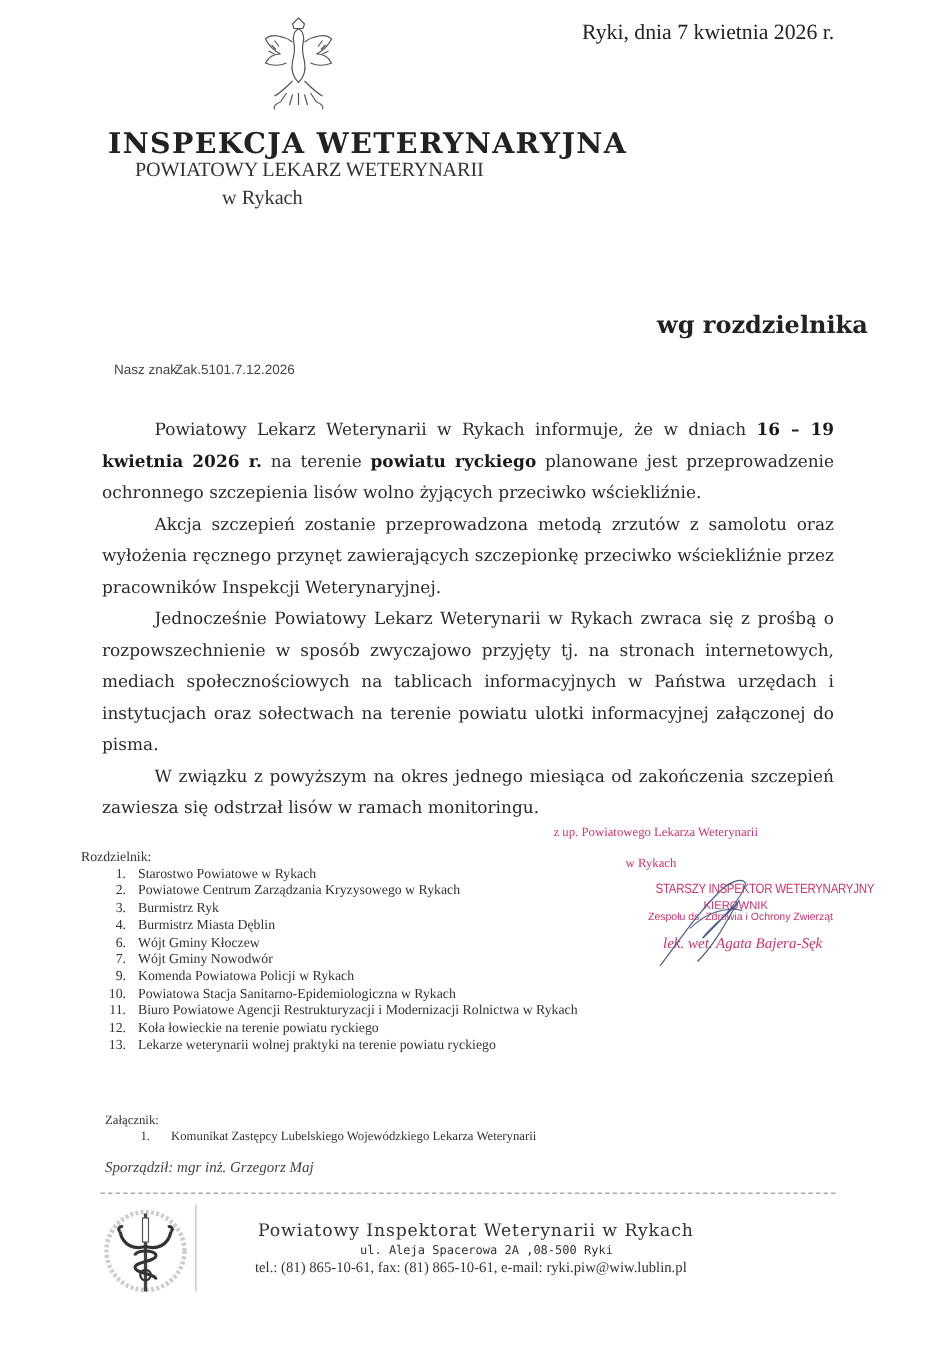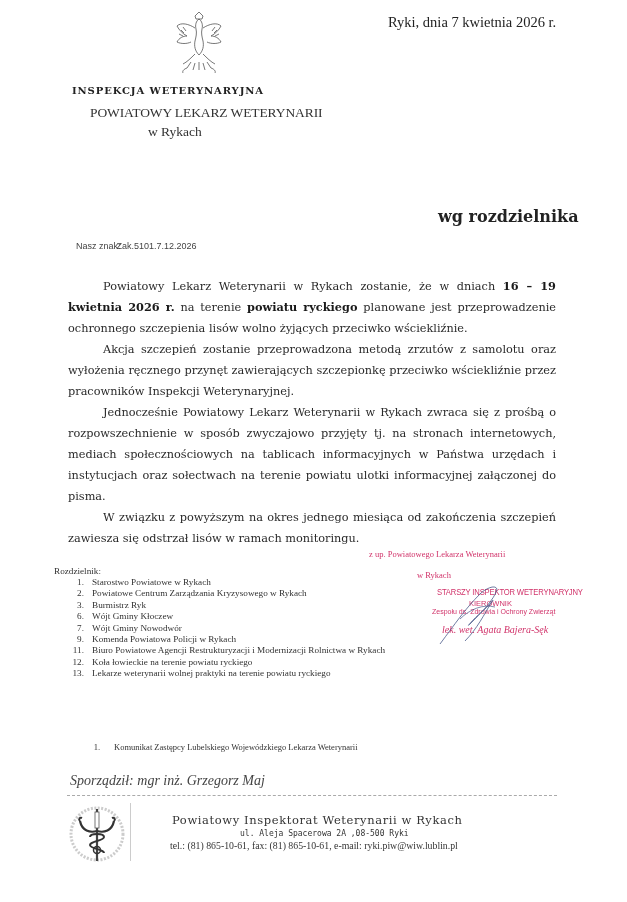--- a/index.html
+++ b/index.html
@@ -3,21 +3,21 @@
 <meta charset="utf-8">
 <style>
   * { margin: 0; padding: 0; box-sizing: border-box; }
   html, body { width: 627px; height: 902px; background: #ffffff; overflow: hidden; }
   body { position: relative; font-family: "DejaVu Serif", serif; color: #222; }
   .abs { position: absolute; }
 
   .emblem { left: 173px; top: 10px; width: 52px; height: 66px; }
   .date { left: 388px; top: 14px; font-family: "Liberation Serif", serif; font-size: 14.5px; color: #222; white-space: nowrap; }
 
-  .org-title { left: 72px; top: 85px; font-family: "DejaVu Serif", serif; font-weight: bold; font-size: 10px; letter-spacing: 0.9px; color: #222; white-space: nowrap; }
+  .org-title { left: 72px; top: 85px; font-family: "DejaVu Serif", serif; font-weight: bold; font-size: 19px; letter-spacing: 0.9px; color: #222; white-space: nowrap; }
   .org-sub { left: 90px; top: 105px; font-family: "Liberation Serif", serif; font-size: 13.5px; color: #333; white-space: nowrap; letter-spacing: -0.1px; }
   .org-city { left: 148px; top: 124px; font-family: "Liberation Serif", serif; font-size: 13.5px; color: #333; white-space: nowrap; }
 
   .recipient { left: 438px; top: 207px; font-family: "DejaVu Serif", serif; font-weight: bold; font-size: 16px; color: #222; white-space: nowrap; }
 
   .ref { left: 76px; top: 241px; font-family: "Liberation Sans", sans-serif; font-size: 9px; color: #444; white-space: nowrap; }
   .ref .ref-label { display: inline-block; width: 38px; }
 
   .body-text { left: 68px; top: 276px; width: 488px; font-family: "DejaVu Serif", serif; font-size: 11.3px; line-height: 21px; color: #2a2a2a; text-align: justify; }
   .body-text p { text-indent: 35px; margin: 0; }
@@ -35,21 +35,21 @@
   .dist { left: 54px; top: 566px; font-family: "Liberation Serif", serif; font-size: 9.2px; color: #333; }
   .dist-title { margin-bottom: 0px; line-height: 11px; }
   .dist ol { list-style: none; margin: 0; padding: 0; }
   .dist li { line-height: 11.4px; white-space: nowrap; }
   .dist li .num { display: inline-block; width: 18px; text-align: right; margin-left: 12px; margin-right: 8px; }
 
   .attach { left: 70px; top: 741px; font-family: "Liberation Serif", serif; font-size: 8.5px; color: #333; }
   .attach li { list-style: none; line-height: 12px; white-space: nowrap; }
   .attach li .num { display: inline-block; width: 18px; text-align: right; margin-left: 12px; margin-right: 14px; }
 
-  .prepared { left: 70px; top: 773px; font-family: "Liberation Serif", serif; font-style: italic; font-size: 14px; color: #444; white-space: nowrap; }
+  .prepared { left: 70px; top: 773px; font-family: "Liberation Serif", serif; font-style: italic; font-size: 10px; color: #444; white-space: nowrap; }
 
   .divider { left: 67px; top: 795px; width: 490px; border-top: 1px dashed #aaa; }
 
   .footer-logo { left: 68px; top: 803px; width: 58px; height: 62px; }
   .footer-sep { left: 130px; top: 803px; height: 58px; border-left: 1px solid #ccc; }
   .footer-name { left: 172px; top: 813px; font-family: "DejaVu Serif", serif; font-size: 11.5px; color: #333; letter-spacing: 0.6px; white-space: nowrap; }
   .footer-addr { left: 240px; top: 829px; font-family: "DejaVu Sans Mono", monospace; font-size: 8px; color: #333; white-space: nowrap; }
   .footer-contact { left: 170px; top: 840px; font-family: "Liberation Serif", serif; font-size: 9.8px; color: #333; white-space: nowrap; }
 </style>
 </head>
@@ -76,21 +76,21 @@
 <div class="abs org-city">w Rykach</div>
 
 <div class="abs recipient">wg rozdzielnika</div>
 
 <div class="abs ref">
   <span class="ref-label">Nasz znak:</span>
   <span>Zak.5101.7.12.2026</span>
 </div>
 
 <div class="abs body-text">
-  <p><span>Powiatowy Lekarz Weterynarii w Rykach zostanie, że w dniach </span><b>16 – 19 kwietnia 2026 r.</b><span> na terenie </span><b>powiatu ryckiego</b><span> planowane jest przeprowadzenie ochronnego szczepienia lisów wolno żyjących przeciwko wściekliźnie.</span></p>
+  <p><span>Powiatowy Lekarz Weterynarii w Rykach informuje, że w dniach </span><b>16 – 19 kwietnia 2026 r.</b><span> na terenie </span><b>powiatu ryckiego</b><span> planowane jest przeprowadzenie ochronnego szczepienia lisów wolno żyjących przeciwko wściekliźnie.</span></p>
   <p>Akcja szczepień zostanie przeprowadzona metodą zrzutów z samolotu oraz wyłożenia ręcznego przynęt zawierających szczepionkę przeciwko wściekliźnie przez pracowników Inspekcji Weterynaryjnej.</p>
   <p>Jednocześnie Powiatowy Lekarz Weterynarii w Rykach zwraca się z prośbą o rozpowszechnienie  w sposób zwyczajowo przyjęty tj. na stronach internetowych, mediach społecznościowych na tablicach informacyjnych w Państwa urzędach i instytucjach oraz sołectwach na terenie powiatu ulotki informacyjnej załączonej do pisma.</p>
   <p>W związku z powyższym na okres jednego miesiąca od zakończenia szczepień zawiesza się odstrzał lisów w ramach monitoringu.</p>
 </div>
 
 <div class="abs stamp">
   <div class="line1">z up. Powiatowego Lekarza Weterynarii</div>
   <div class="line2">w Rykach</div>
   <div class="line3">STARSZY INSPEKTOR WETERYNARYJNY</div>
   <div class="line4">KIEROWNIK</div>
@@ -101,30 +101,33 @@
     <path d="M25 40 C35 30 48 25 60 28" fill="none" stroke="#4a5a8a" stroke-width="0.7"></path>
   </svg>
 </div>
 
 <div class="abs dist">
   <div class="dist-title">Rozdzielnik:</div>
   <ol>
     <li><span class="num">1.</span><span>Starostwo Powiatowe w Rykach</span></li>
     <li><span class="num">2.</span><span>Powiatowe Centrum Zarządzania Kryzysowego w Rykach</span></li>
     <li><span class="num">3.</span><span>Burmistrz  Ryk</span></li>
+    <li><span class="num">4.</span><span>Burmistrz Miasta Dęblin</span></li>
     <li><span class="num">6.</span><span>Wójt Gminy Kłoczew</span></li>
     <li><span class="num">7.</span><span>Wójt Gminy Nowodwór</span></li>
     <li><span class="num">9.</span><span>Komenda Powiatowa Policji w Rykach</span></li>
+    <li><span class="num">10.</span><span>Powiatowa Stacja Sanitarno-Epidemiologiczna w Rykach</span></li>
     <li><span class="num">11.</span><span>Biuro Powiatowe Agencji Restrukturyzacji i Modernizacji Rolnictwa w Rykach</span></li>
     <li><span class="num">12.</span><span>Koła łowieckie na terenie powiatu ryckiego</span></li>
     <li><span class="num">13.</span><span>Lekarze weterynarii wolnej praktyki na terenie powiatu ryckiego</span></li>
   </ol>
 </div>
 
 <div class="abs attach">
+  <div>Załącznik:</div>
   <ul>
     <li><span class="num">1.</span><span>Komunikat Zastępcy Lubelskiego Wojewódzkiego Lekarza Weterynarii</span></li>
   </ul>
 </div>
 
 <div class="abs prepared">Sporządził: mgr inż. Grzegorz Maj</div>
 
 <div class="abs divider"></div>
 
 <div class="abs footer-logo">

